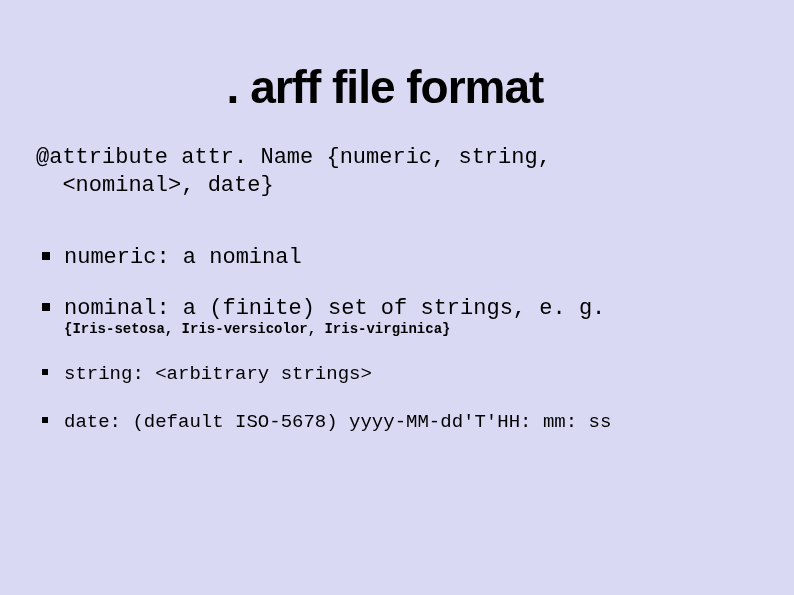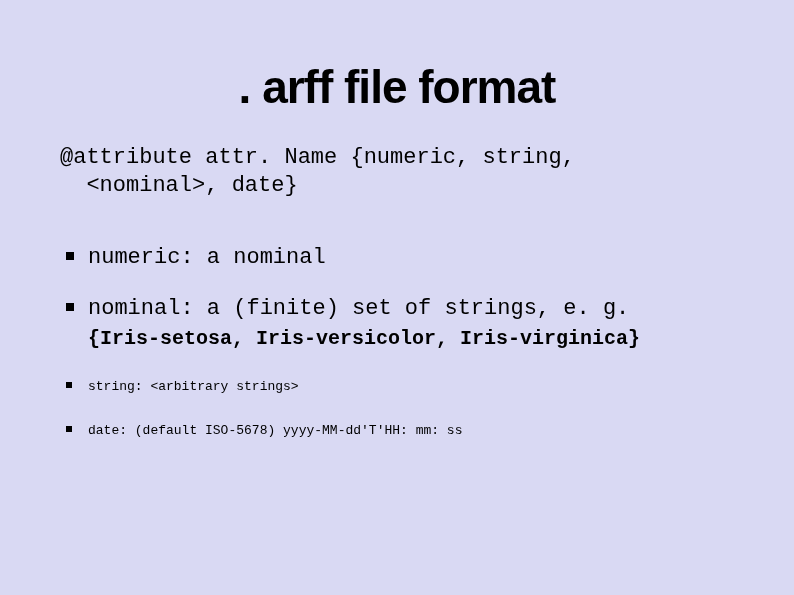--- a/index.html
+++ b/index.html
@@ -10,21 +10,21 @@
     background: #d9d9f3;
     font-family: Arial, Helvetica, sans-serif;
     color: #000;
     overflow: hidden;
   }
   .slide {
     width: 794px;
     height: 595px;
     position: relative;
     box-sizing: border-box;
-    padding: 40px 60px 40px 60px;
+    padding: 40px 60px 40px 36px;
   }
   .title {
     font-size: 46px;
     font-weight: 900;
     text-align: center;
     margin: 20px 0 30px 0;
     letter-spacing: -1px;
   }
   .intro {
     font-family: "Courier New", Courier, monospace;
@@ -51,28 +51,27 @@
     width: 8px;
     height: 8px;
     background: #000;
   }
   .bullet-main {
     font-family: "Courier New", Courier, monospace;
     font-size: 22px;
   }
   .bullet-sub {
     font-family: "Courier New", Courier, monospace;
-    font-size: 20px;
+    font-size: 14px;
     font-weight: bold;
     display: block;
-    margin-top: 6px;
   }
   .bullet-small {
     font-family: "Courier New", Courier, monospace;
-    font-size: 13px;
+    font-size: 19px;
   }
   ul.bullets > li.small::before {
     top: 0.35em;
     width: 6px;
     height: 6px;
   }
 </style>
 </head>
 <body>
 

